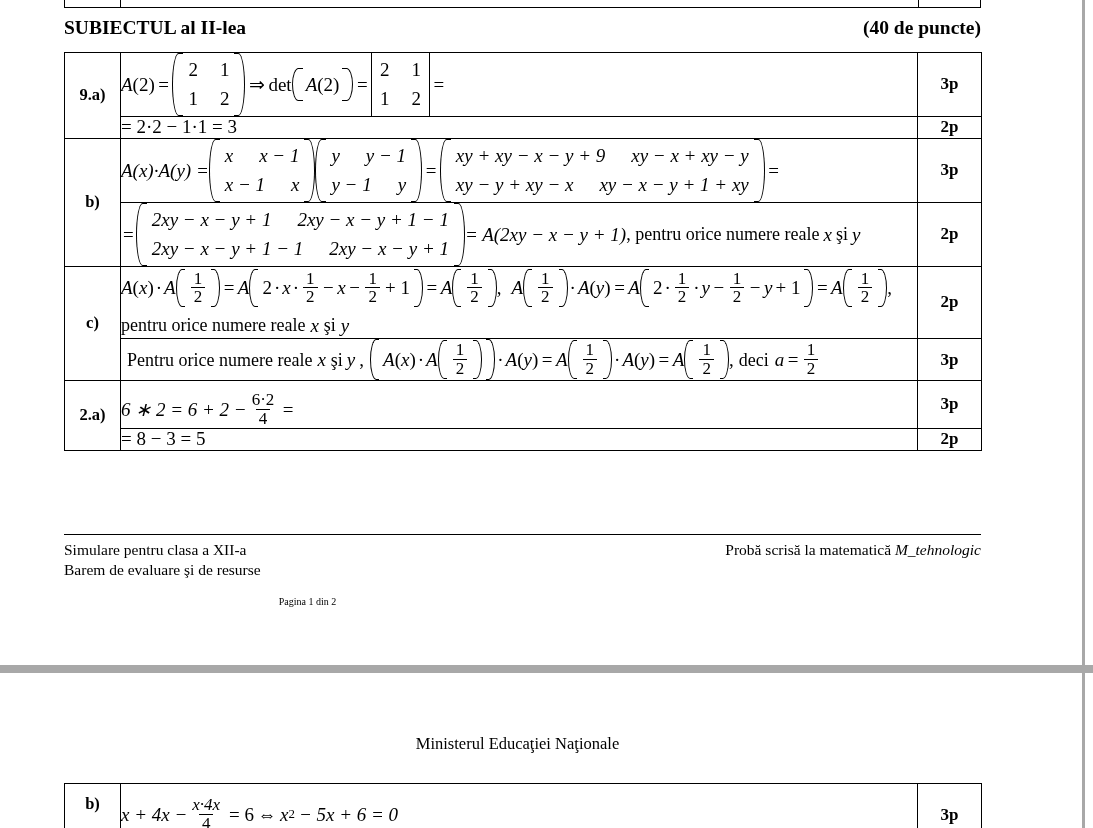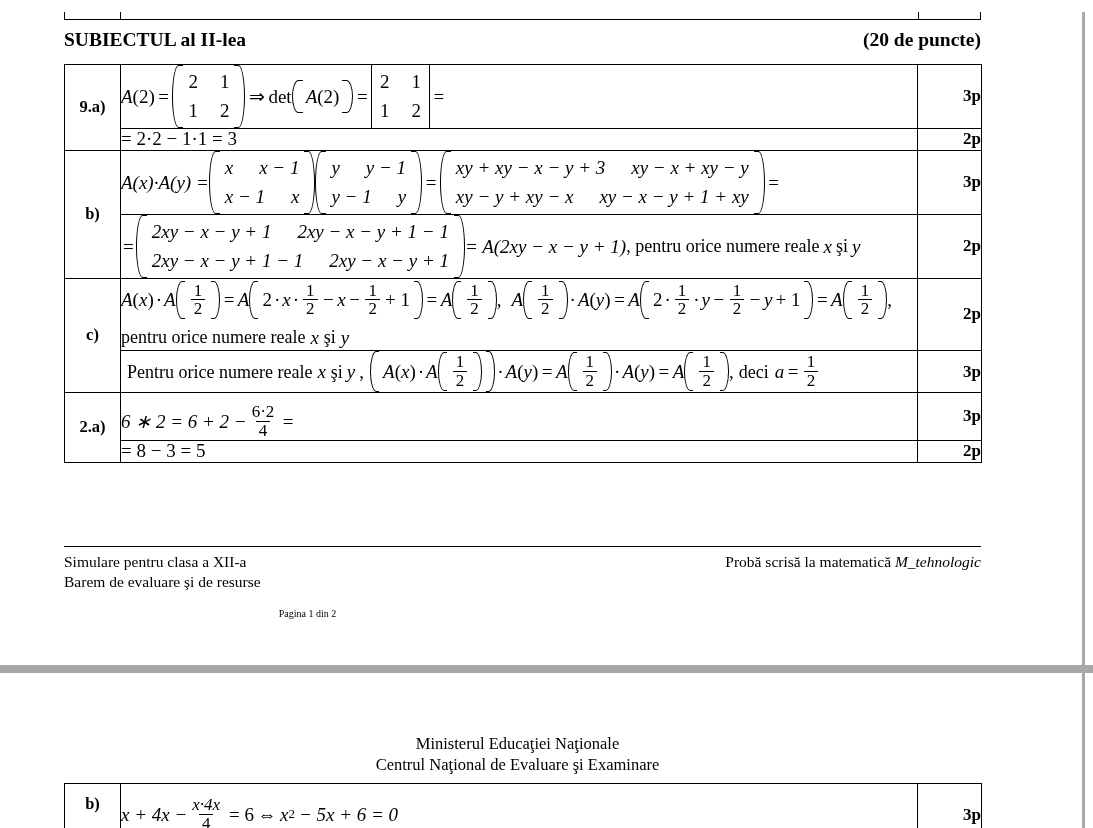--- a/index.html
+++ b/index.html
@@ -10,21 +10,21 @@
     background: #ffffff;
     font-family: "Liberation Serif", serif;
     color: #000000;
     overflow: hidden;
     position: relative;
   }
 
   
   .page {
     position: absolute;
-    left: 0; top: 12px;
+    left: 0; top: 0;
     width: 1085px;
     background: #ffffff;
     border-right: 3px solid #a8a8a8;
   }
   .page-one { height: 665px; }
 
   
   .page-gap {
     position: absolute;
     left: 0; top: 665px;
@@ -92,21 +92,21 @@
   .col-pts  { width: 64px; }
 
   td.id-cell {
     text-align: center;
     font-weight: bold;
     font-size: 16.5px;
     vertical-align: top;
     padding-top: 8px;
   }
   td.pts-cell {
-    text-align: right;
+    text-align: center;
     font-weight: bold;
     font-size: 17px;
   }
   td.body-cell {
     padding: 5px 0 5px 12px;
     font-size: 18px;
   }
   
   td.nb-top    { border-bottom: none; }
   td.nb-bottom { border-top: none; }
@@ -247,21 +247,21 @@
 
 <div class="page page-one">
 
   <div class="top-stub">
     <div class="top-stub-div1"></div>
     <div class="top-stub-div2"></div>
   </div>
 
   <div class="section-head">
     <span>SUBIECTUL al II-lea</span>
-    <span>(20 de puncte)</span>
+    <span>(40 de puncte)</span>
   </div>
 
   <table class="barem">
     <colgroup>
       <col class="col-id">
         <col class="col-body">
         <col class="col-pts">
     </colgroup>
 
     <tbody>
@@ -360,21 +360,21 @@
                 <span class="mi">y</span>
               </span>
             </span>
             <span class="par par-r"></span>
           </span>
           <span class="mo">=</span>
           <span class="mat">
             <span class="par par-l"></span>
             <span class="mrows">
               <span class="mrow wide">
-                <span class="mi">xy + xy − x − y + 3</span>
+                <span class="mi">xy + xy − x − y + 9</span>
                 <span class="mi">xy − x + xy − y</span>
               </span>
               <span class="mrow wide">
                 <span class="mi">xy − y + xy − x</span>
                 <span class="mi">xy − x − y + 1 + xy</span>
               </span>
             </span>
             <span class="par par-r"></span>
           </span>
           <span class="mo">=</span>
@@ -647,21 +647,20 @@
     <div>Barem de evaluare şi de resurse</div>
     <div class="pagina">Pagina 1 din 2</div>
   </div>
 </div>
 
 <div class="page-gap"></div>
 
 <div class="page-two">
   <div class="p2-head">
     <div>Ministerul Educaţiei Naţionale</div>
-    <div>Centrul Naţional de Evaluare şi Examinare</div>
   </div>
 
   <table class="barem2">
     <colgroup>
       <col class="col-id">
         <col class="col-body">
         <col class="col-pts">
     </colgroup>
     <tbody>
         <tr>

